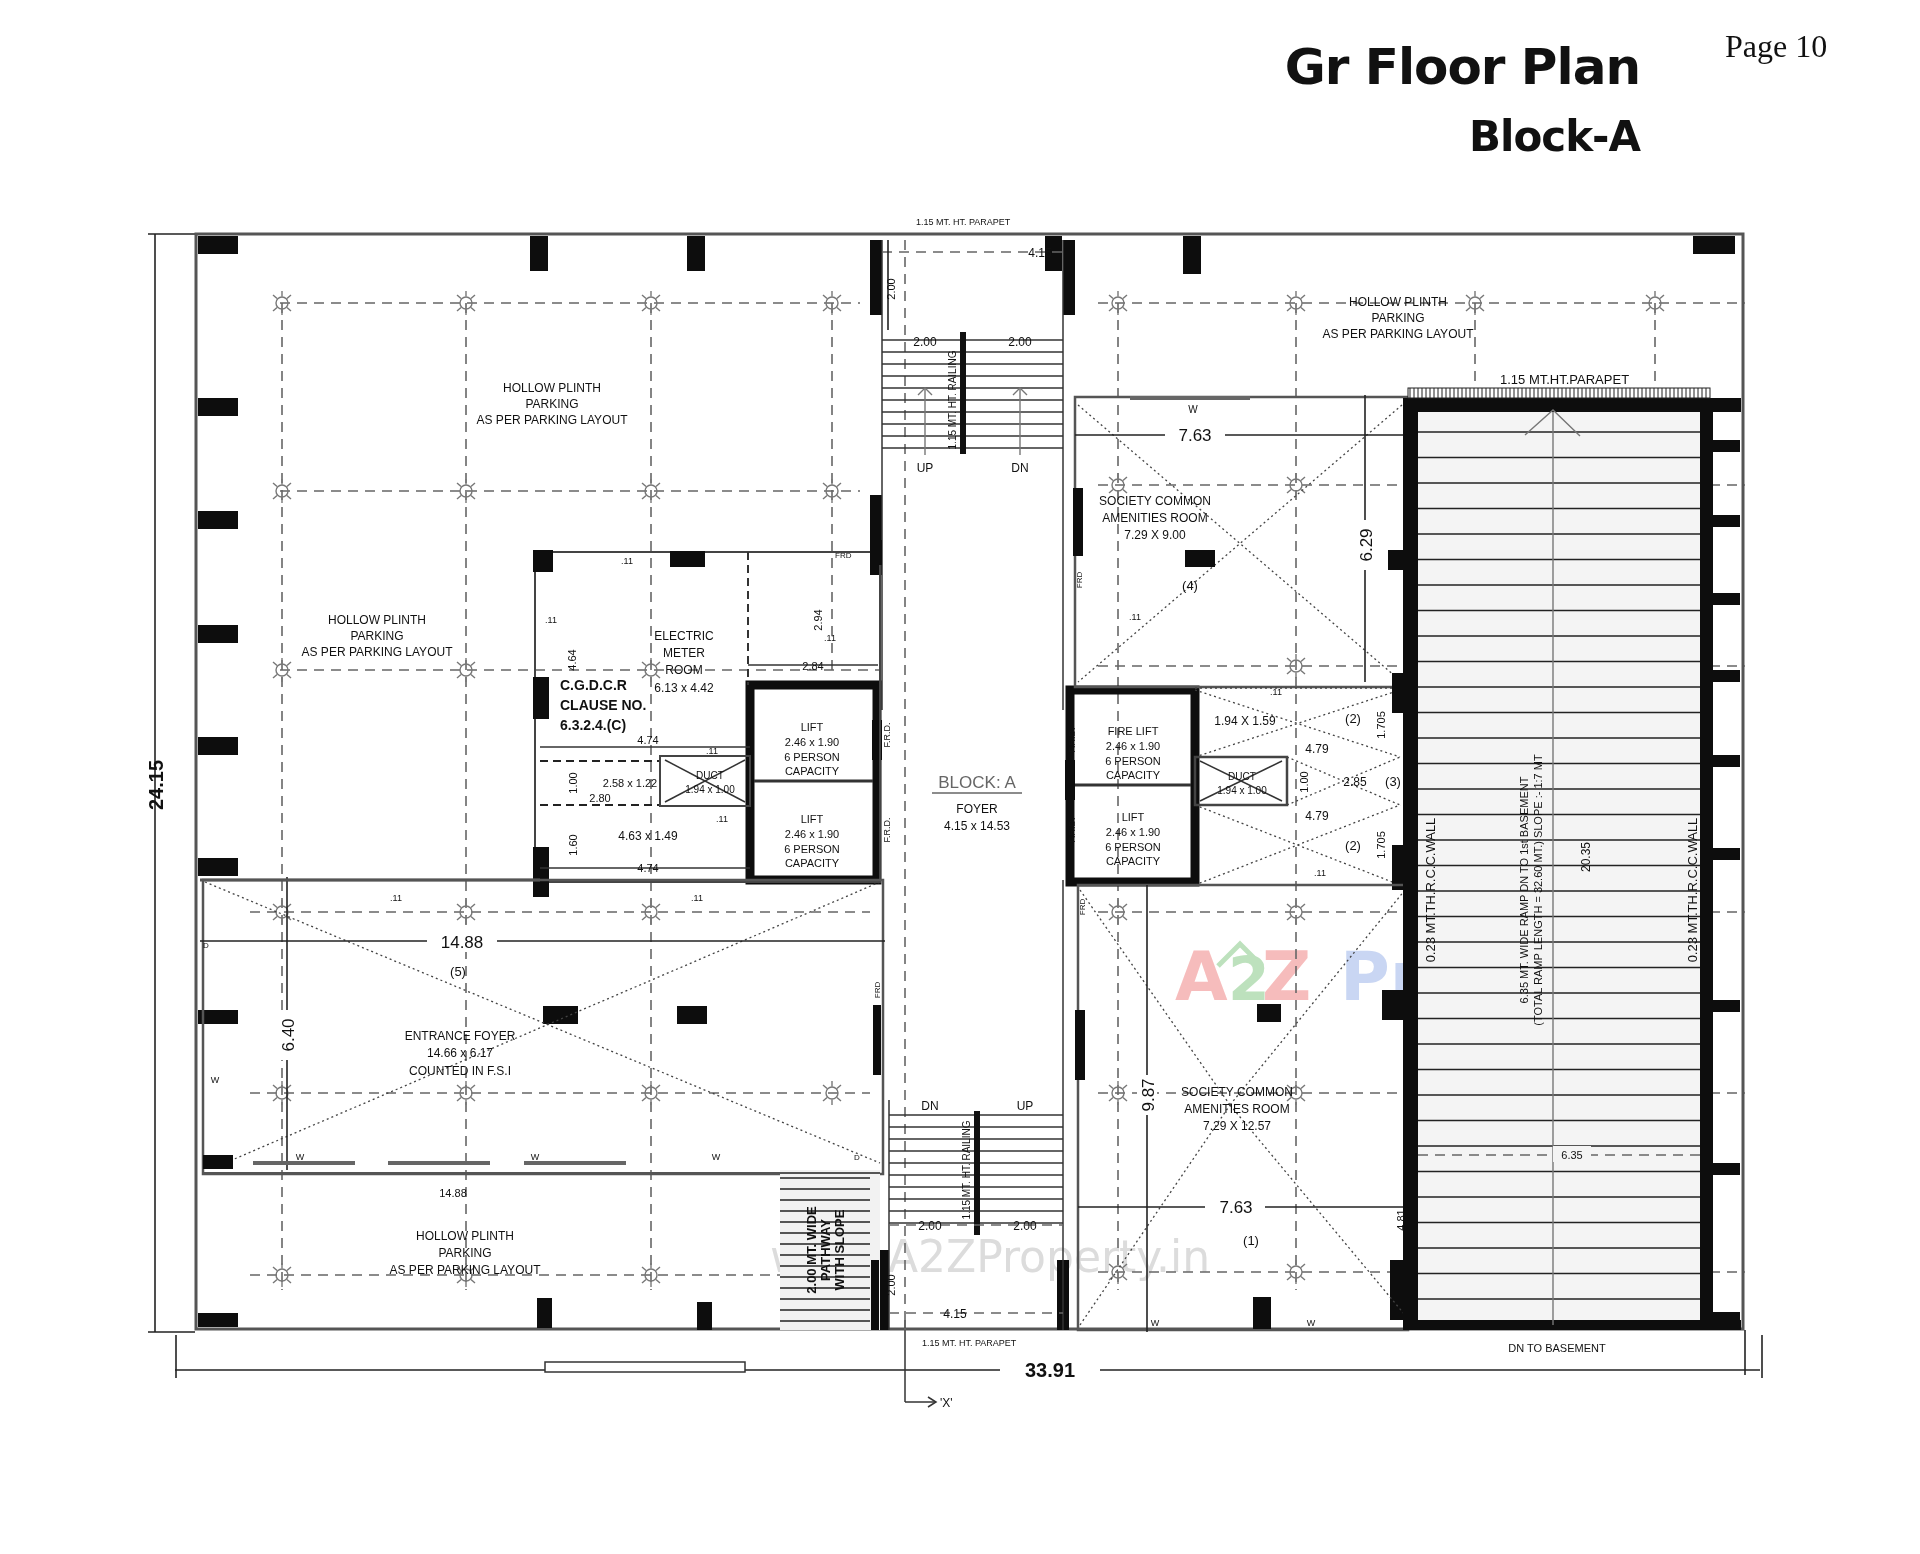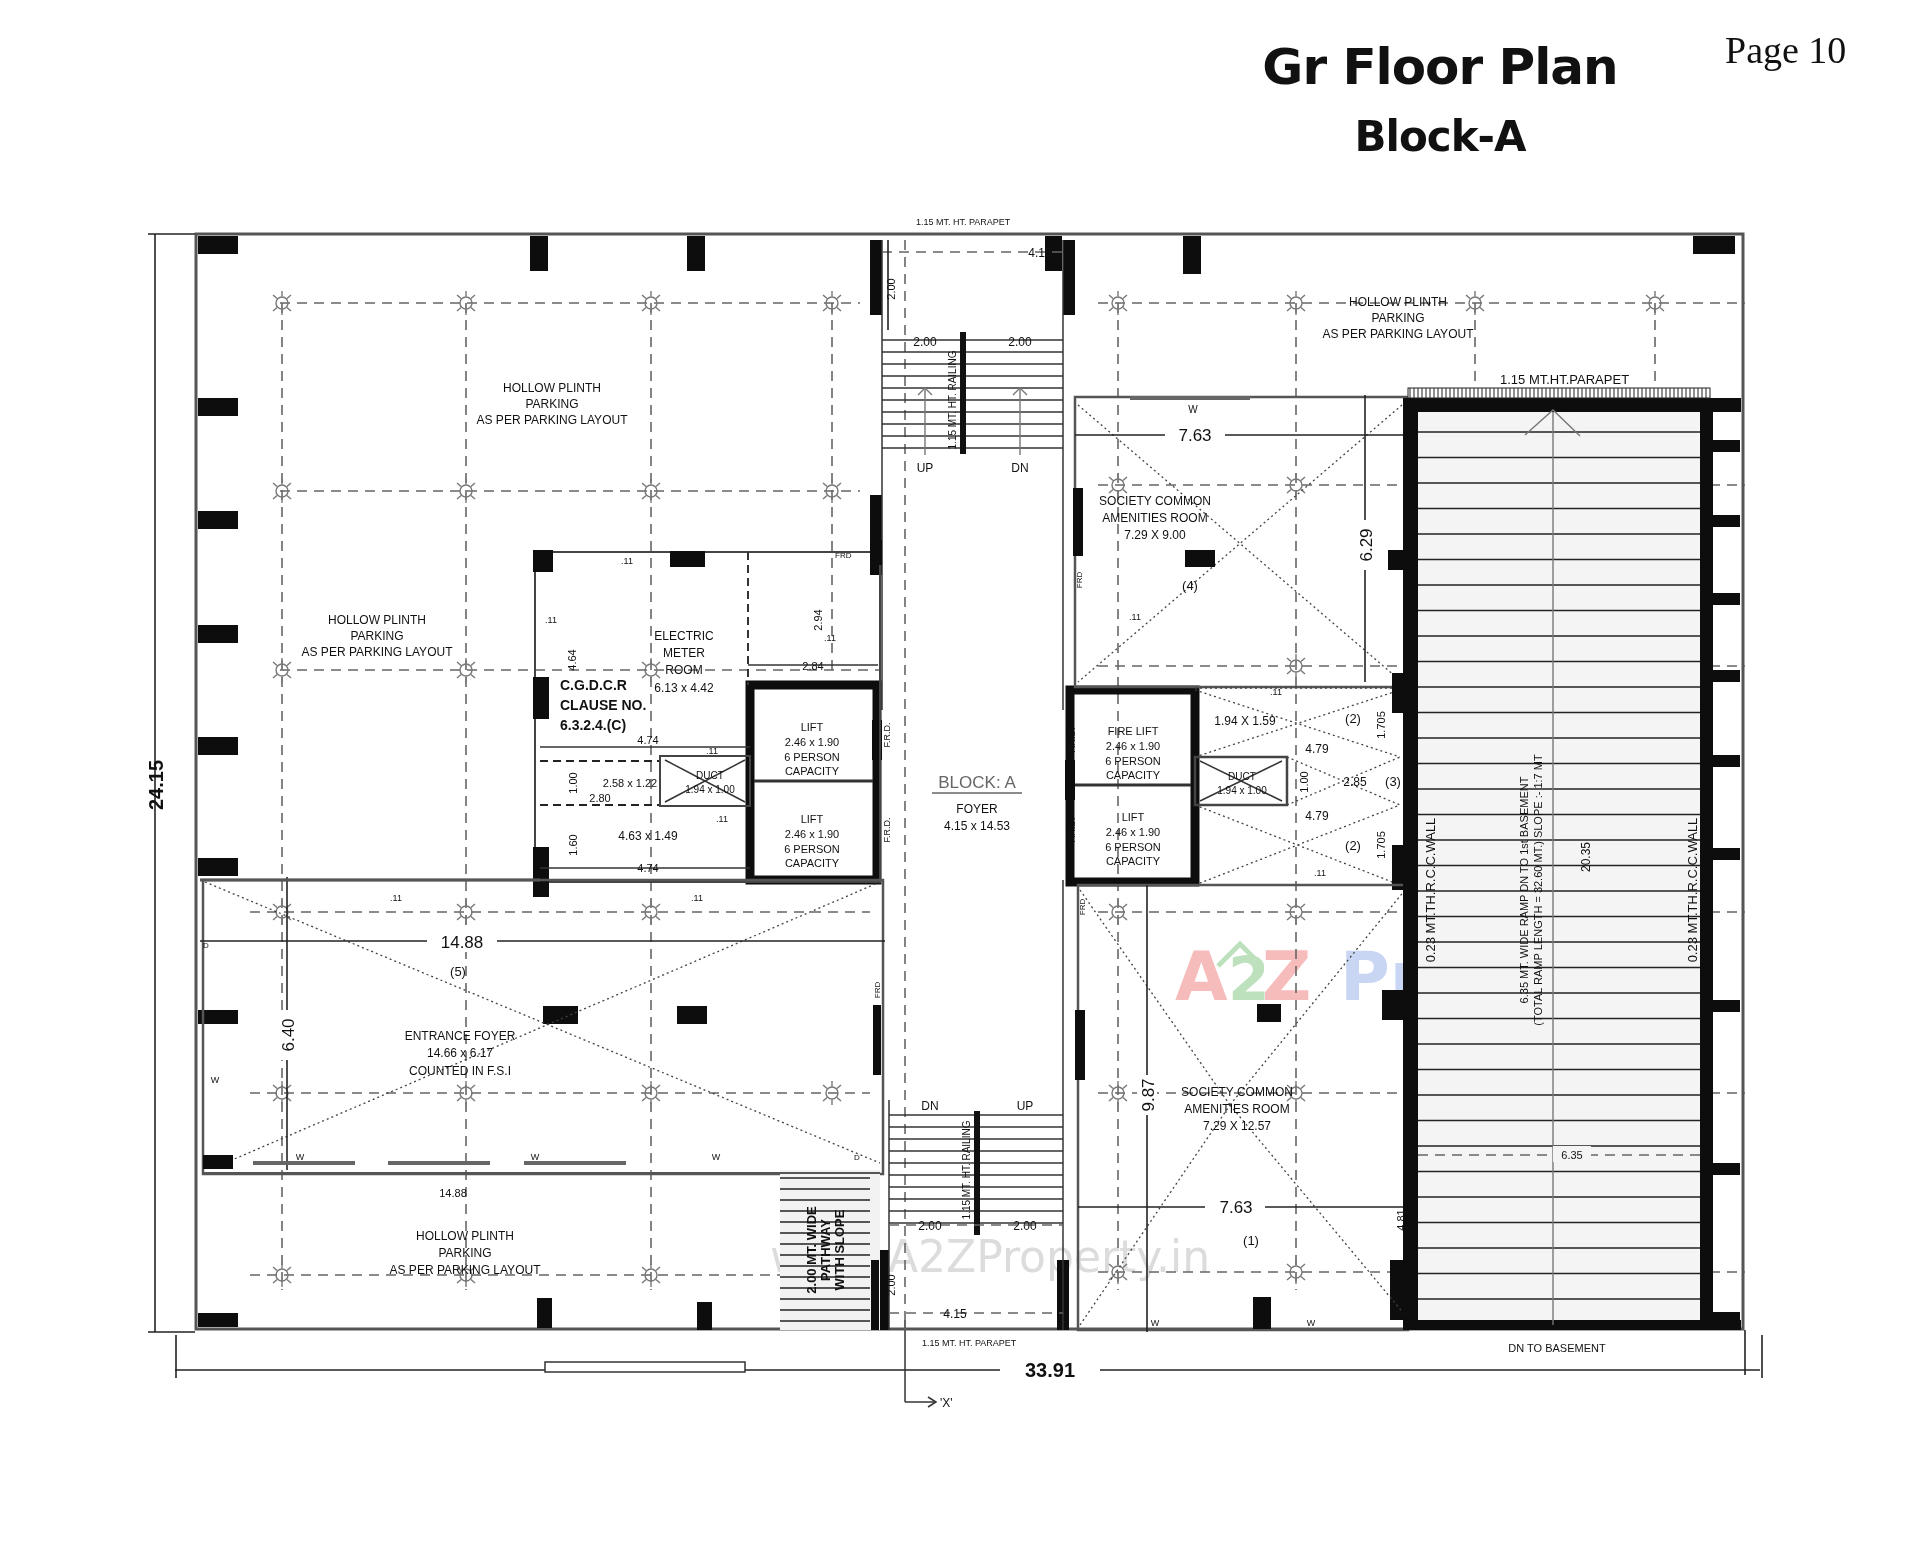--- a/index.html
+++ b/index.html
@@ -1,20 +1,20 @@
 <!DOCTYPE html>
 <html><head>
 <meta charset="utf-8">
 <style>
   html, body { margin: 0; padding: 0; background: #ffffff; }
   body { width: 1920px; height: 1554px; position: relative; overflow: hidden; font-family: "Liberation Sans", sans-serif; }
-  .title { position: absolute; font-family: "DejaVu Sans", sans-serif; font-weight: bold; color: #111; text-align: center; }
+  .title { position: absolute; font-family: "DejaVu Sans", sans-serif; font-weight: bold; color: #111; text-align: right; }
   #title-line1 { left: 1240px; top: 38px; width: 400px; font-size: 50px; letter-spacing: -1px; }
   #title-line2 { left: 1240px; top: 112px; width: 400px; font-size: 42px; letter-spacing: -1px; }
-  #page-num { position: absolute; left: 1725px; top: 28px; font-family: "Liberation Serif", serif; font-size: 38px; color: #111; }
+  #page-num { position: absolute; left: 1725px; top: 28px; font-family: "Liberation Serif", serif; font-size: 32px; color: #111; }
   svg#plan { position: absolute; left: 0; top: 0; }
   .t { font-family: "Liberation Sans", sans-serif; fill: #111; }
   .tc { text-anchor: middle; }
   .wall { fill: #0d0d0d; }
   .outline { fill: none; stroke: #555; stroke-width: 3; }
   .thin { fill: none; stroke: #333; stroke-width: 1.5; }
   .dash { fill: none; stroke: #666; stroke-width: 1.6; stroke-dasharray: 10 7; }
   .dot { fill: none; stroke: #444; stroke-width: 1.3; stroke-dasharray: 2 3; }
   .dim { fill: none; stroke: #222; stroke-width: 1.6; }
   .ramp-bg { fill: #f4f4f4; }

